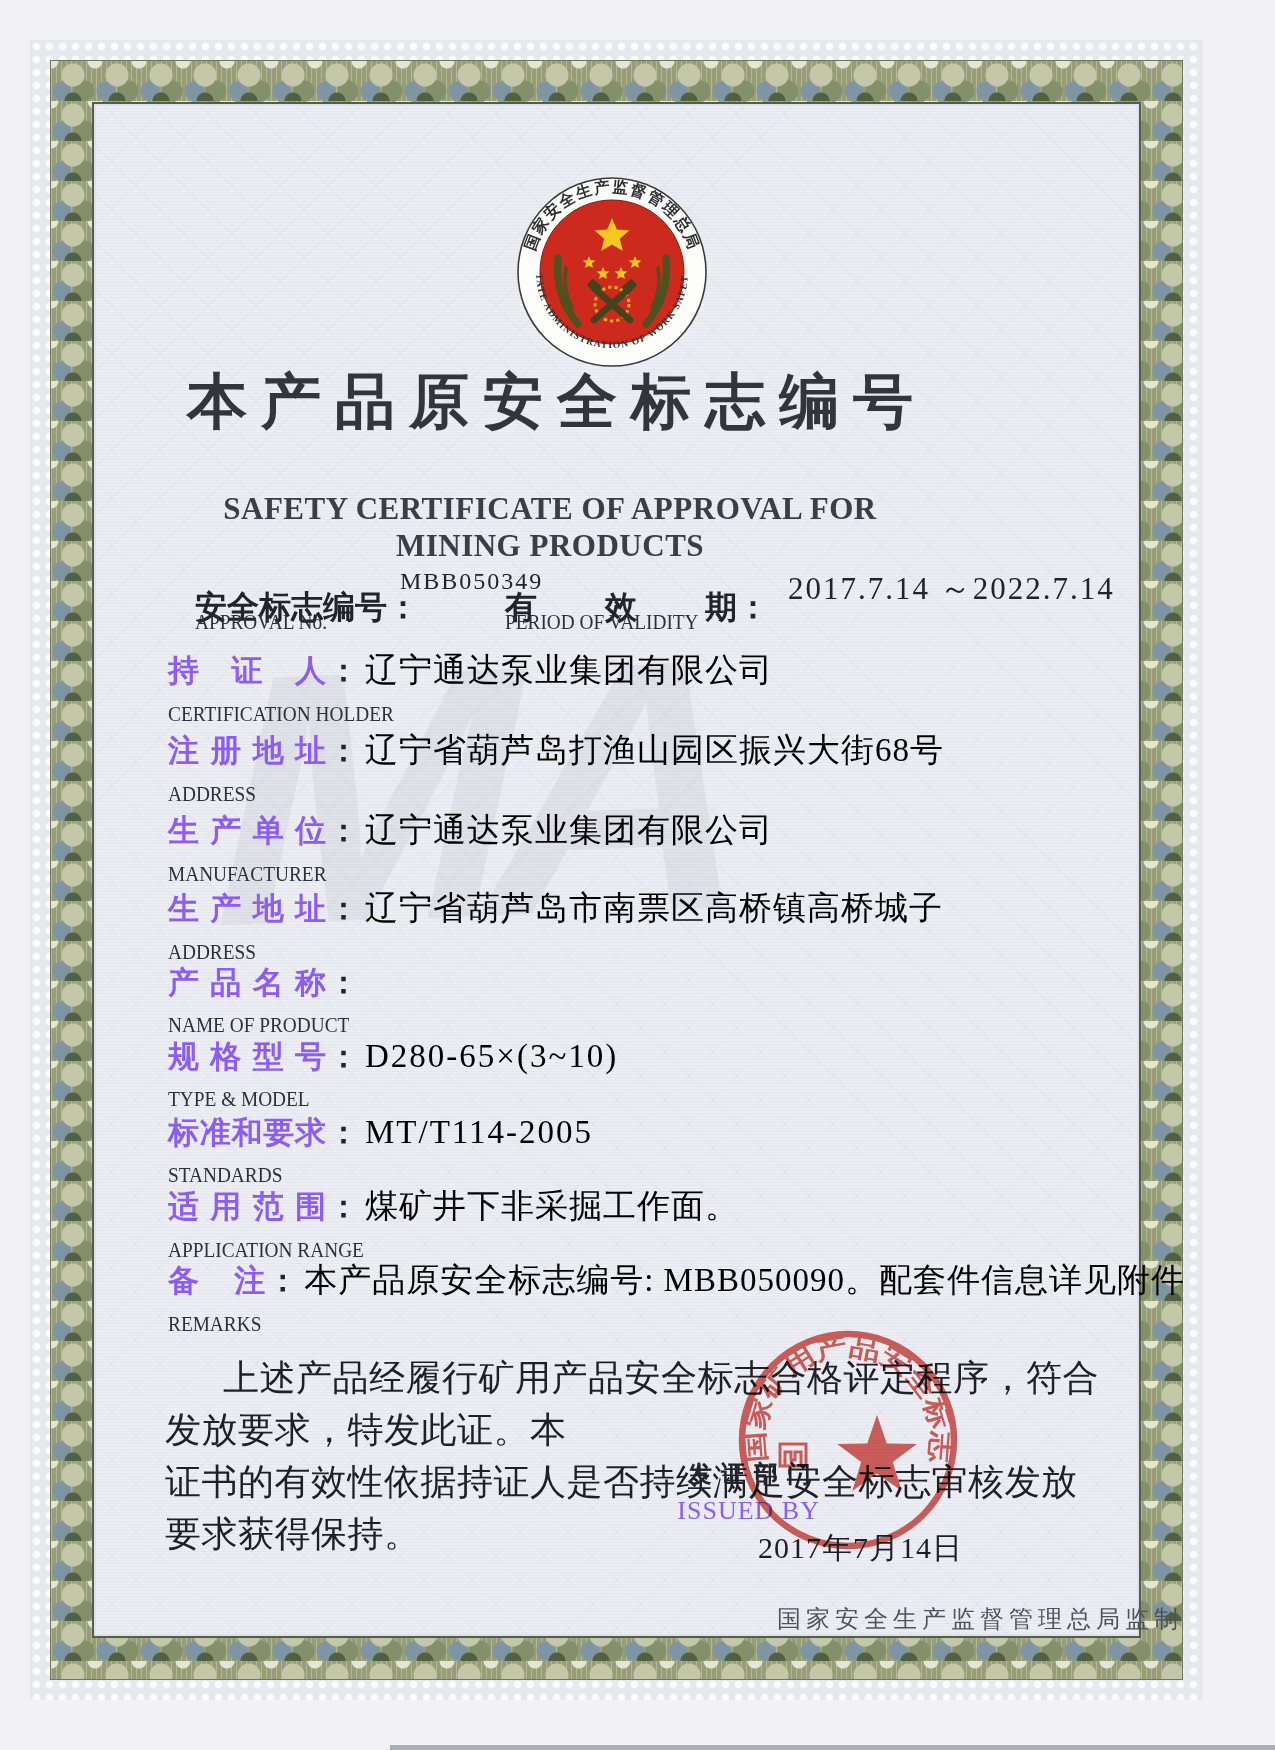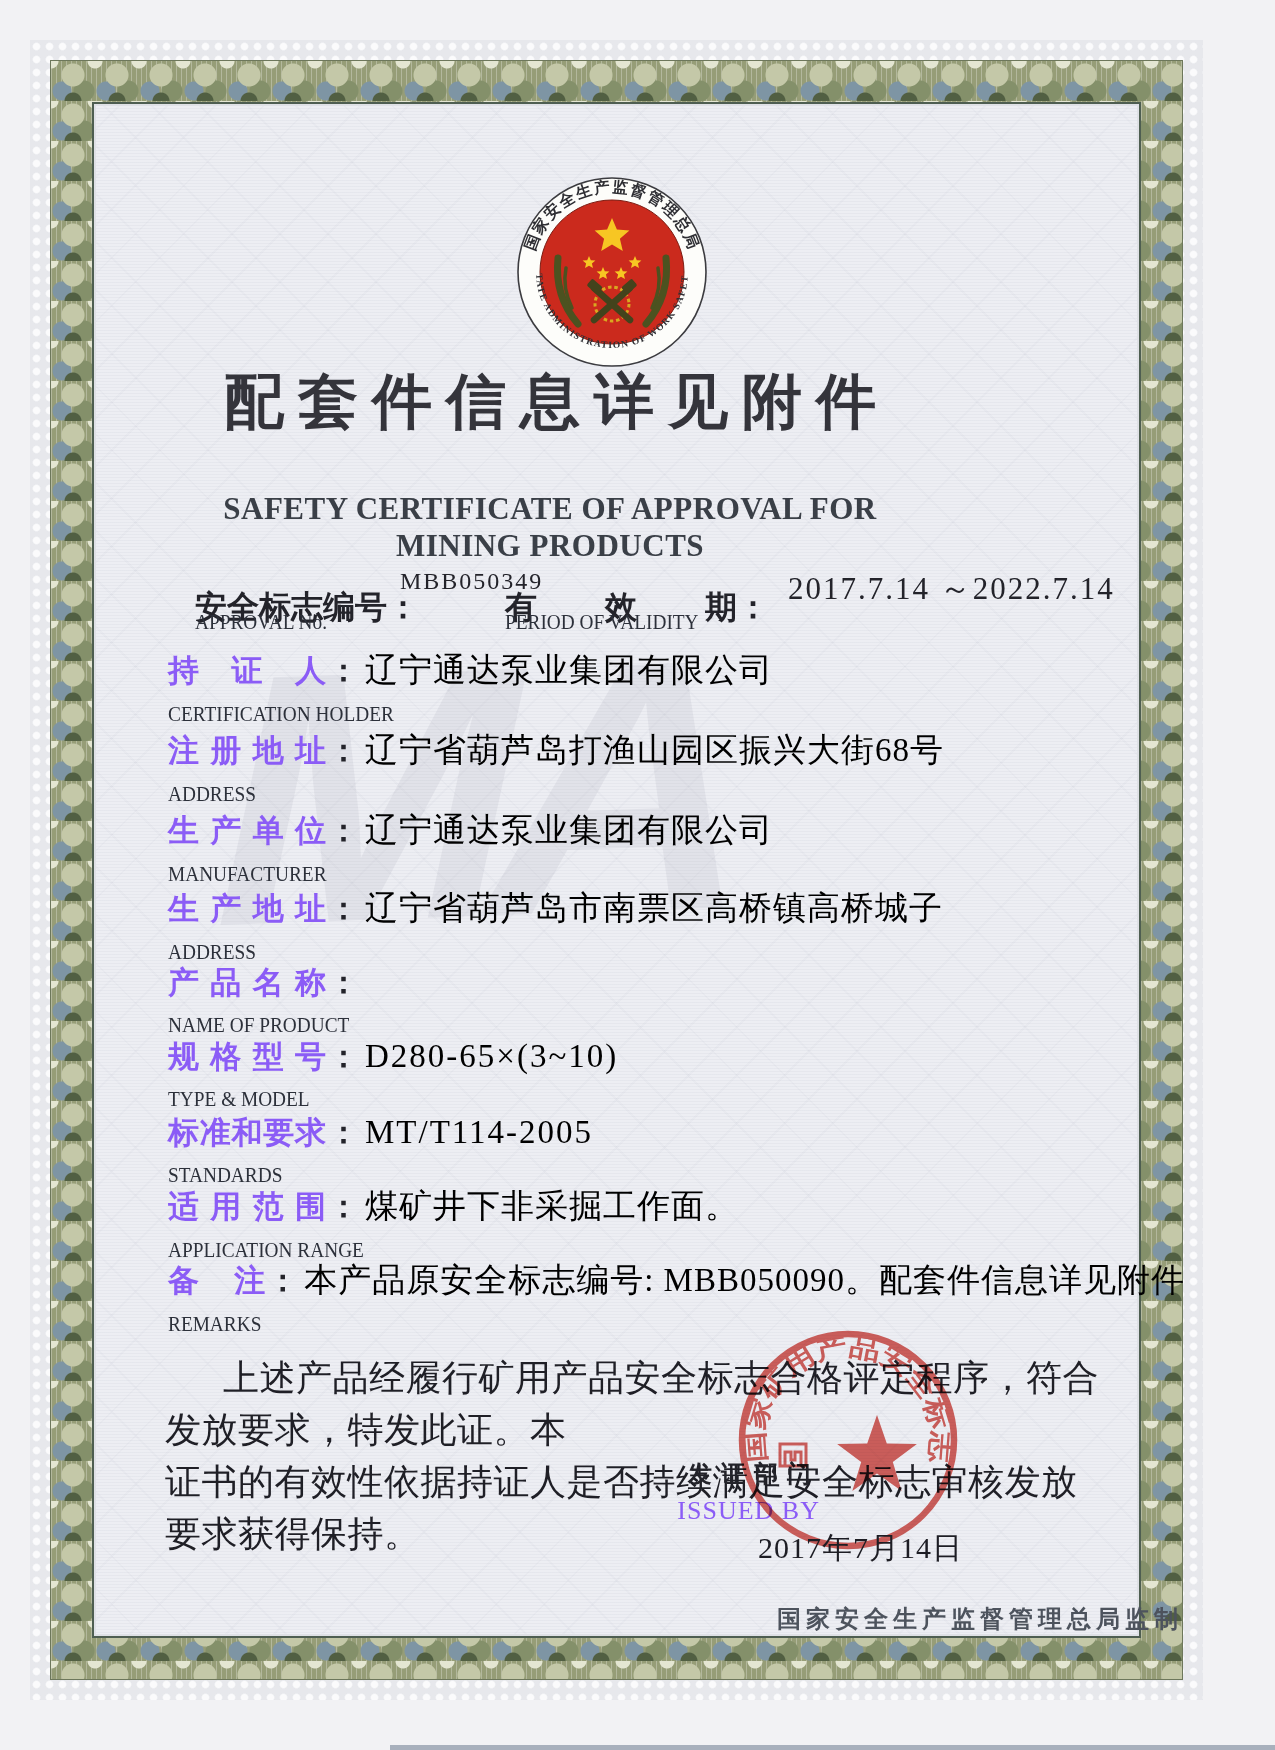--- a/index.html
+++ b/index.html
@@ -63,21 +63,21 @@
         line-height:52px;letter-spacing:.5px;}
   .stmt .l1{text-indent:58px;}
   
   .dept{position:absolute;left:480px;top:1458px;width:340px;text-align:right;
         font-size:24px;font-weight:600;letter-spacing:9px;text-indent:9px;color:#23232a;}
   .deptcap{position:absolute;left:480px;top:1496px;width:340px;text-align:right;
         font-size:26px;color:#8b5cf6;letter-spacing:1px;}
   .idate{position:absolute;left:758px;top:1528px;font-size:30px;color:#1d1d24;letter-spacing:1px;}
   .stamp{position:absolute;left:728px;top:1320px;width:240px;height:240px;opacity:.9;mix-blend-mode:multiply;}
   
-  .footer{position:absolute;right:92px;top:1603px;font-size:24px;letter-spacing:5px;color:#4d535d;font-weight:bold;}
+  .footer{position:absolute;right:92px;top:1603px;font-size:24px;letter-spacing:5px;color:#4d535d;}
   .scan-edge{position:absolute;left:390px;right:0;bottom:0;height:5px;background:#a8b0bc;}
 </style>
 </head>
 <body>
 
 <div class="paper">
   <div class="lace"></div>
   <div class="band"></div>
   <div class="inner"></div>
   <div class="wm-big">MA</div>
@@ -117,21 +117,21 @@
         <g stroke="#43431c" stroke-width="6.5" stroke-linecap="round">
           <path d="M78,112 L114,144"></path>
           <path d="M114,112 L78,144"></path>
         </g>
         <rect x="72" y="106" width="14" height="9" rx="2" transform="rotate(41 79 110)" fill="#43431c"></rect>
         <rect x="106" y="106" width="14" height="9" rx="2" transform="rotate(-41 113 110)" fill="#43431c"></rect>
       </g>
     </svg>
   </div>
 
-  <div class="title">配套件信息详见附件</div>
+  <div class="title">本产品原安全标志编号</div>
   <div class="subtitle">SAFETY CERTIFICATE OF APPROVAL FOR MINING PRODUCTS</div>
 
   <div class="aprow">
     <div class="cnline ap-label">安全标志编号：</div>
     <div class="ap-no">MBB050349</div>
     <div class="cap ap-cap">APPROVAL No.</div>
     <div class="cnline vl-label">
       <span>有</span>
       <span>效</span>
       <span>期</span>

